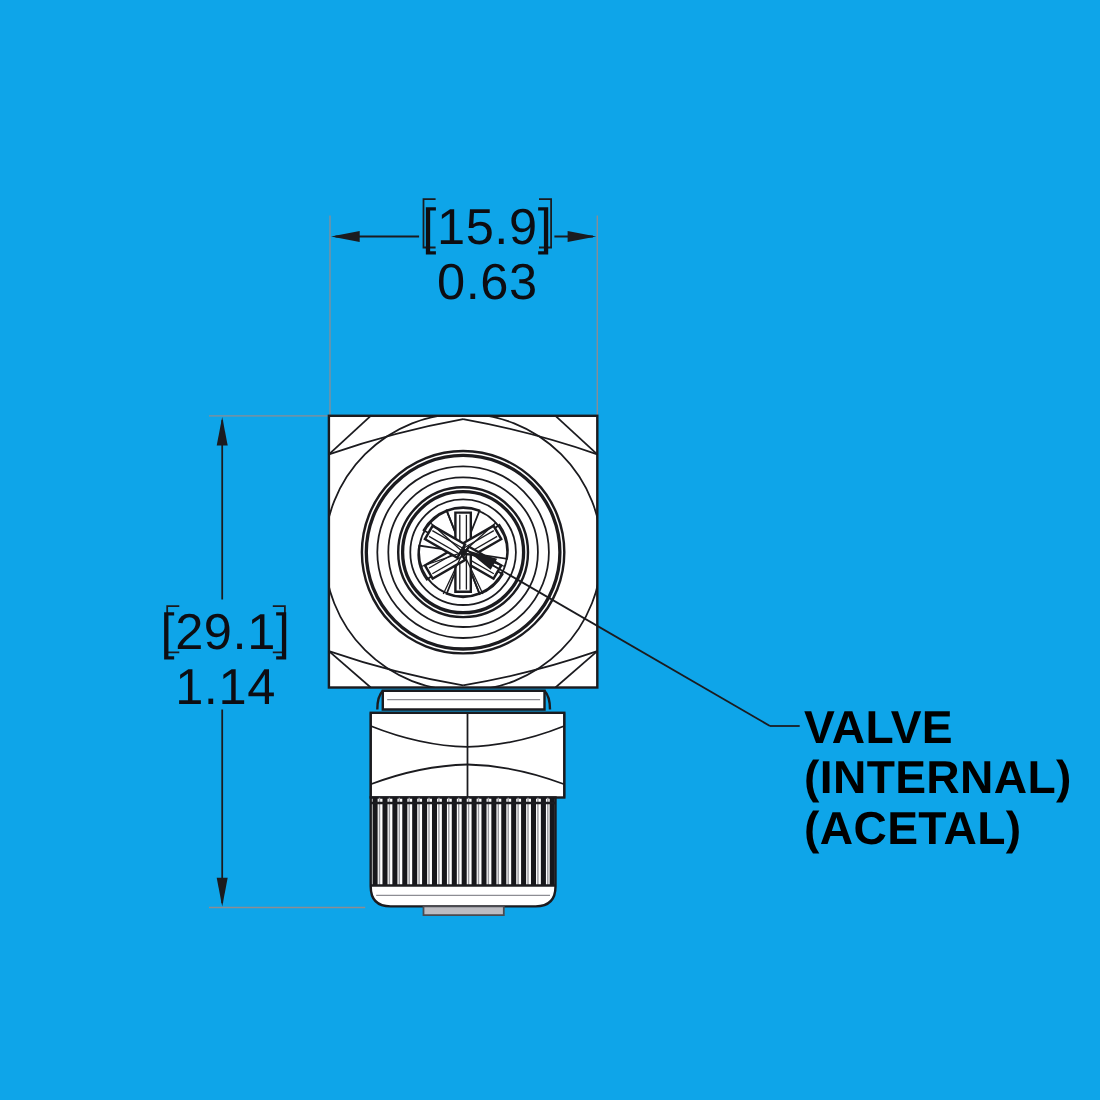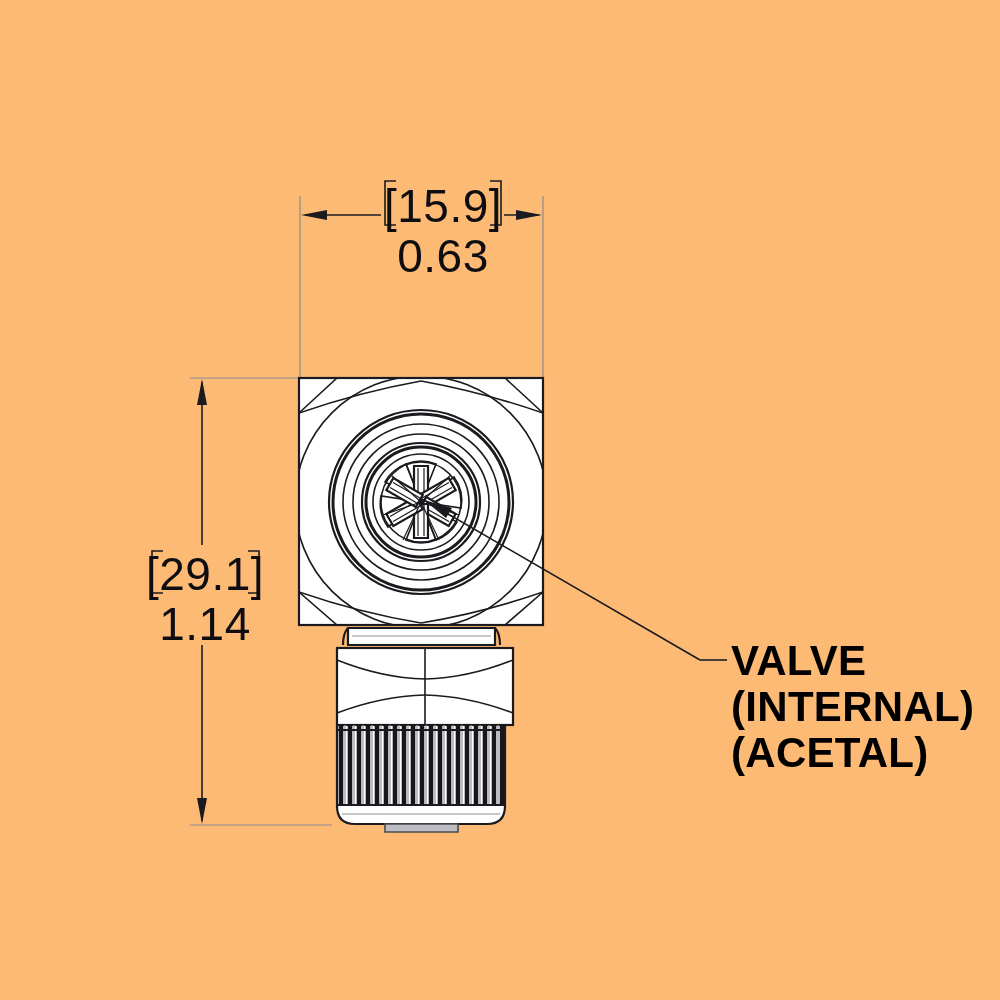--- a/index.html
+++ b/index.html
@@ -11,21 +11,21 @@
   body {
     width: 1000px;
     height: 1000px;
     font-family: "Liberation Sans", sans-serif;
     overflow: hidden;
   }
   #drawing-root {
     position: relative;
     width: 1000px;
     height: 1000px;
-    background: #fdba74;
+    background: #0ea5e9;
   }
   #drawing-svg {
     position: absolute;
     top: 0;
     left: 0;
     width: 1000px;
     height: 1000px;
     display: block;
   }
   .dim-text {

